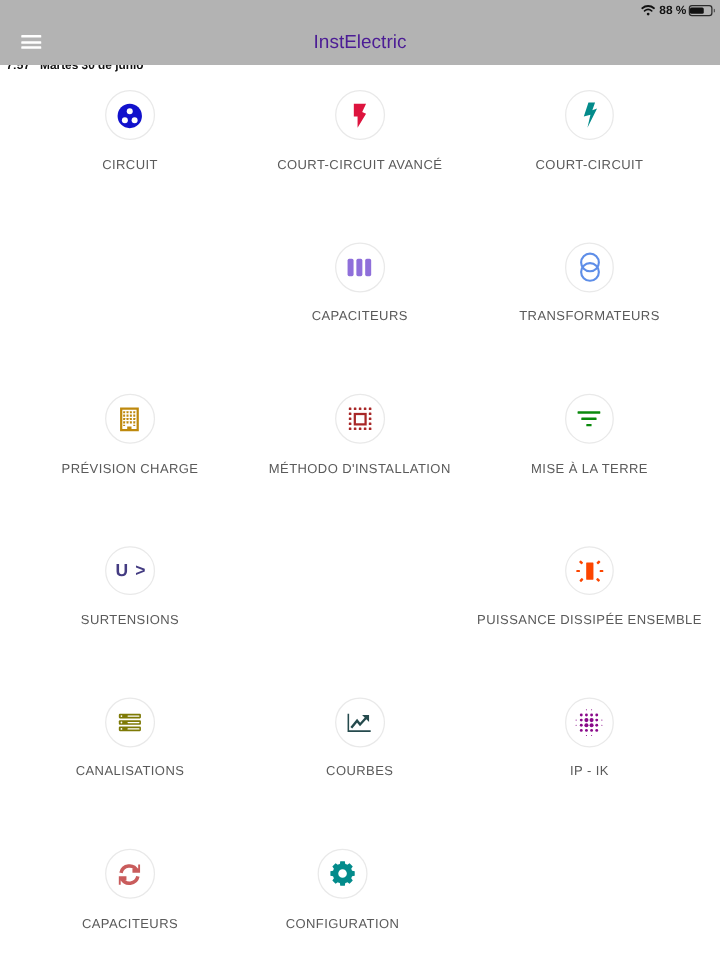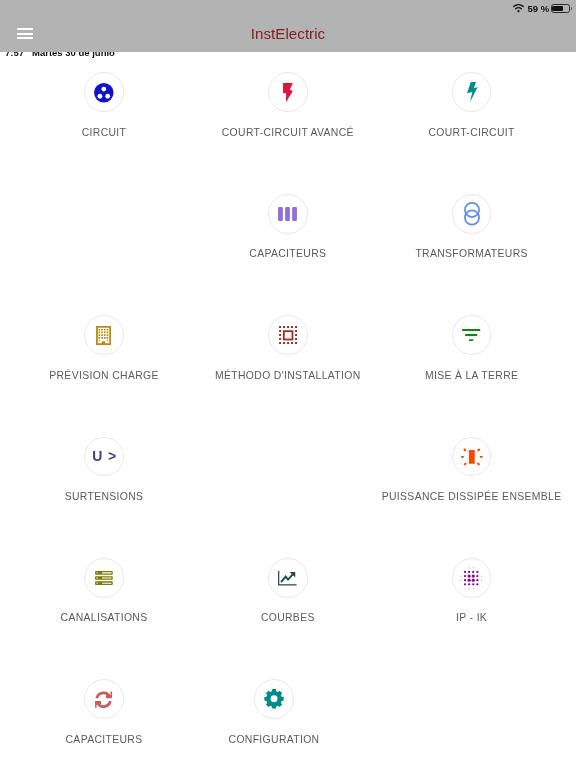--- a/index.html
+++ b/index.html
@@ -37,21 +37,21 @@
   .navbar {
     position:absolute; left:0; top:20px; width:576px; height:32px;
     background:#b3b3b3;
   }
   .hamburger { position:absolute; left:17px; top:8px; width:16px; height:11px; cursor:pointer; }
   .hamburger span { display:block; width:16px; height:2px; background:#fff; border-radius:.5px; }
   .hamburger span + span { margin-top:2.5px; }
   .nav-title {
     position:absolute; left:0; top:-2.4px; width:576px; height:31px;
     display:flex; align-items:center; justify-content:center;
-    font-size:15.2px; color:#7f1d1d; letter-spacing:0;
+    font-size:15.2px; color:#4c1d95; letter-spacing:0;
   }
 
   
   .grid { position:absolute; left:0; top:52px; width:576px; height:716px; }
   .cell { position:absolute; width:184px; height:72px; text-align:center; }
   .circle {
     position:absolute; left:50%; top:0;
     transform:translateX(-50%);
     width:39.9px; height:39.9px; border-radius:50%;
     border:1px solid #e9e9e9; background:#fff;
@@ -80,21 +80,21 @@
       <span class="sb-date">Martes 30 de junio</span>
     </div>
     <div class="sb-right">
       <span class="wifi">
         <svg width="11" height="8.5" viewBox="0 0 22 17" xmlns="http://www.w3.org/2000/svg">
           <path d="M1.6 5.1 A14.5 14.5 0 0 1 20.4 5.1" fill="none" stroke="#111" stroke-width="2.9" stroke-linecap="round"></path>
           <path d="M5.3 9.5 A9 9 0 0 1 16.7 9.5" fill="none" stroke="#111" stroke-width="2.7" stroke-linecap="round"></path>
           <circle cx="11" cy="14.4" r="2.2" fill="#111"></circle>
         </svg>
       </span>
-      <span class="sb-pct">59 %</span>
+      <span class="sb-pct">88 %</span>
       <span class="battery">
         <span class="shell"></span>
         <span class="fill" style="width: 10.59px;"></span>
         <span class="tip"></span>
       </span>
     </div>
   </div>
 
   <div class="navbar">
     <div class="hamburger">

